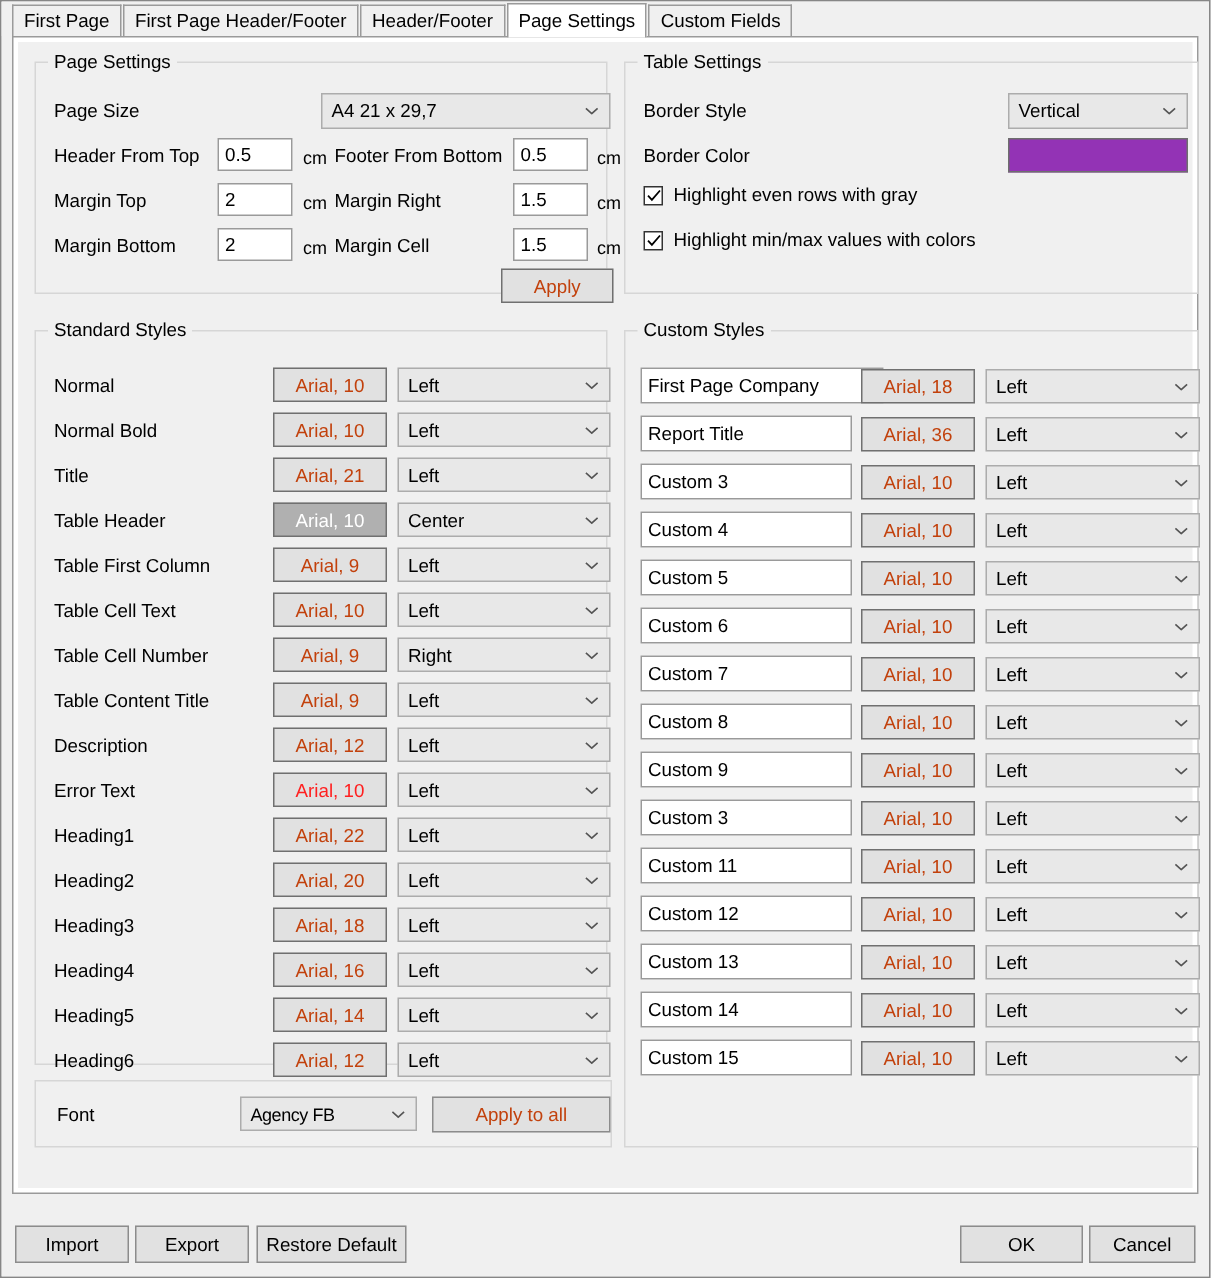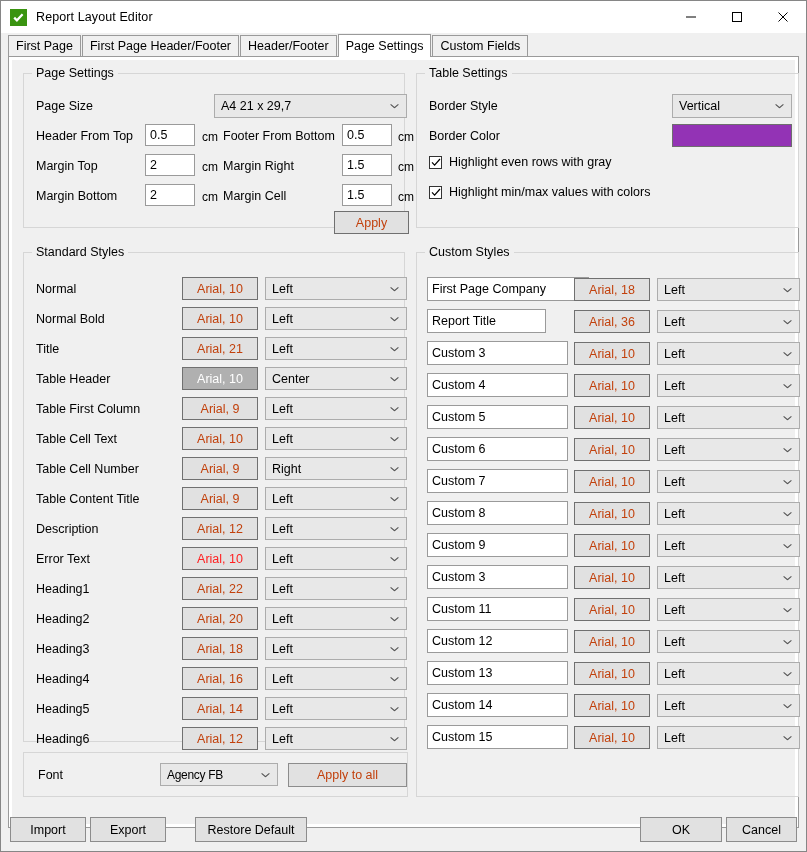--- a/index.html
+++ b/index.html
@@ -155,45 +155,20 @@
     background:#e1e1e1; border:1px solid #8c8c8c;
     display:flex; align-items:center; justify-content:center;
     font-size:12.5px; color:#000; cursor:default;
   }
 </style>
 </head>
 <body>
 
 <div id="window">
 
-  <div class="titlebar">
-    <div class="app-icon">
-      <svg width="13" height="13" viewBox="0 0 13 13">
-        <path d="M2.2 6.6 L4.9 9.3 L10.6 3.2" stroke="#ffffff" stroke-width="2.2" fill="none"></path>
-      </svg>
-    </div>
-    <div class="title-text">Report Layout Editor</div>
-    <div class="wbtns">
-      <div class="wbtn">
-        <svg width="12" height="12" viewBox="0 0 12 12">
-            <path d="M1 6 H11" stroke="#000" stroke-width="1"></path>
-          </svg>
-      </div>
-      <div class="wbtn">
-        <svg width="12" height="12" viewBox="0 0 12 12">
-            <rect x="1.5" y="1.5" width="9" height="9" fill="none" stroke="#000" stroke-width="1"></rect>
-          </svg>
-      </div>
-      <div class="wbtn">
-        <svg width="12" height="12" viewBox="0 0 12 12">
-            <path d="M1.5 1.5 L10.5 10.5 M10.5 1.5 L1.5 10.5" stroke="#000" stroke-width="1"></path>
-          </svg>
-      </div>
-    </div>
-  </div>
 
   <div class="tabstrip">
     <div class="tab">
         <span>First Page</span>
       </div>
     <div class="tab">
         <span>First Page Header/Footer</span>
       </div>
     <div class="tab">
         <span>Header/Footer</span>
@@ -417,21 +392,21 @@
       <div class="group" style="left:404px; top:192px; width:383px; height:545px;">
         <div class="legend">Custom Styles</div>
         <div id="cus-rows">
             <div class="txt" style="left:10px; top:24px; width:162px; height:24px;">First Page Company</div>
             <div class="btn" style="left:157px; top:25px; width:76px; height:23px;">Arial, 18</div>
             <div class="combo" style="left:240px; top:25px; width:143px; height:23px;">Left<span class="arrow">
                 <svg width="9" height="5" viewBox="0 0 9 5">
                   <path d="M0.6 0.8 L4.5 4.2 L8.4 0.8" stroke="#555" stroke-width="1.1" fill="none"></path>
                 </svg>
               </span></div>
-            <div class="txt" style="left:10px; top:56px; width:119px; height:24px;">Report Title</div>
+            <div class="txt" style="left:10px; top:56px; width:141px; height:24px;">Report Title</div>
             <div class="btn" style="left:157px; top:57px; width:76px; height:23px;">Arial, 36</div>
             <div class="combo" style="left:240px; top:57px; width:143px; height:23px;">Left<span class="arrow">
                 <svg width="9" height="5" viewBox="0 0 9 5">
                   <path d="M0.6 0.8 L4.5 4.2 L8.4 0.8" stroke="#555" stroke-width="1.1" fill="none"></path>
                 </svg>
               </span></div>
             <div class="txt" style="left:10px; top:88px; width:141px; height:24px;">Custom 3</div>
             <div class="btn" style="left:157px; top:89px; width:76px; height:23px;">Arial, 10</div>
             <div class="combo" style="left:240px; top:89px; width:143px; height:23px;">Left<span class="arrow">
                 <svg width="9" height="5" viewBox="0 0 9 5">
@@ -537,18 +512,18 @@
         </div>
         <div class="btn" style="left:264px; top:10px; width:119px; height:24px; border-color:#8c8c8c;">Apply to all</div>
       </div>
 
     </div>
   </div>
 
   <div class="bottombar">
     <div class="bbtn" style="left:9px;   width:76px;">Import</div>
     <div class="bbtn" style="left:89px;  width:76px;">Export</div>
-    <div class="bbtn" style="left:170px; width:112px;margin-left:24px;">Restore Default</div>
+    <div class="bbtn" style="left:170px; width:100px;">Restore Default</div>
     <div class="bbtn" style="left:639px; width:82px;">OK</div>
     <div class="bbtn" style="left:725px; width:71px;">Cancel</div>
   </div>
 
 </div>
 
 </body></html>

